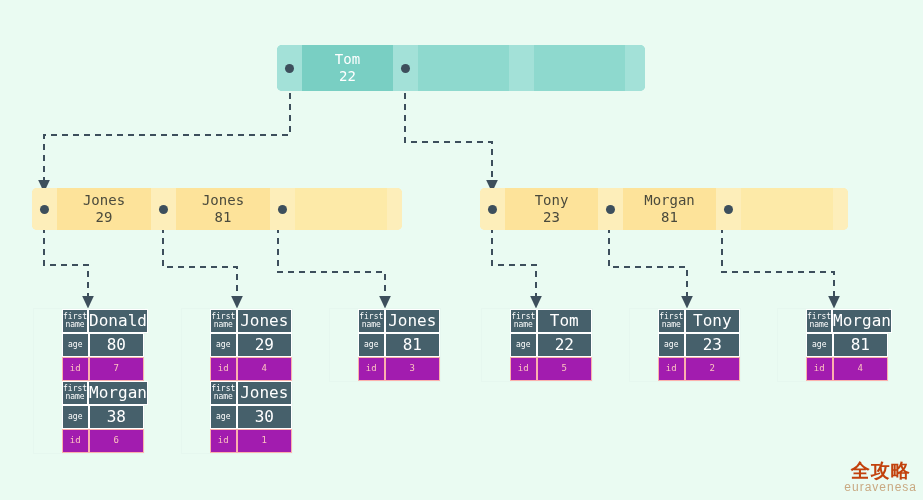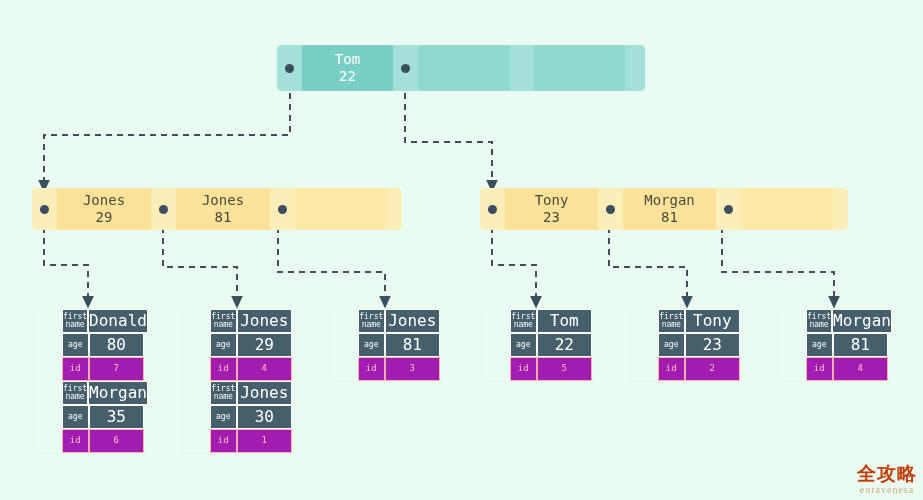--- a/index.html
+++ b/index.html
@@ -129,22 +129,22 @@
   }
   #watermark .wm-cn {
     font-family: "DejaVu Sans", sans-serif;
     font-size: 19px;
     font-weight: bold;
     color: #c2410c;
     letter-spacing: 1px;
     line-height: 1;
   }
   #watermark .wm-en {
-    font-family: Liberation Serif, serif;
-    font-size: 10px;
+    font-family: Liberation Sans, sans-serif;
+    font-size: 12px;
     color: #c9a982;
     letter-spacing: 1px;
     line-height: 1.3;
   }
 </style>
 </head>
 <body>
 
 <div id="stage">
 
@@ -253,21 +253,21 @@
       <div class="lab">
         <span>
             <span class="l1">first</span>
             <span class="l2">name</span>
           </span>
       </div>
       <div class="val">Morgan</div>
     </div>
     <div class="rowr dark">
       <div class="lab">age</div>
-      <div class="val">35</div>
+      <div class="val">38</div>
     </div>
     <div class="rowr pink">
       <div class="lab">id</div>
       <div class="val">6</div>
     </div>
   </div>
 
   <div class="record" style="left:181px; top:308px;">
     <div class="rowr dark">
       <div class="lab">

